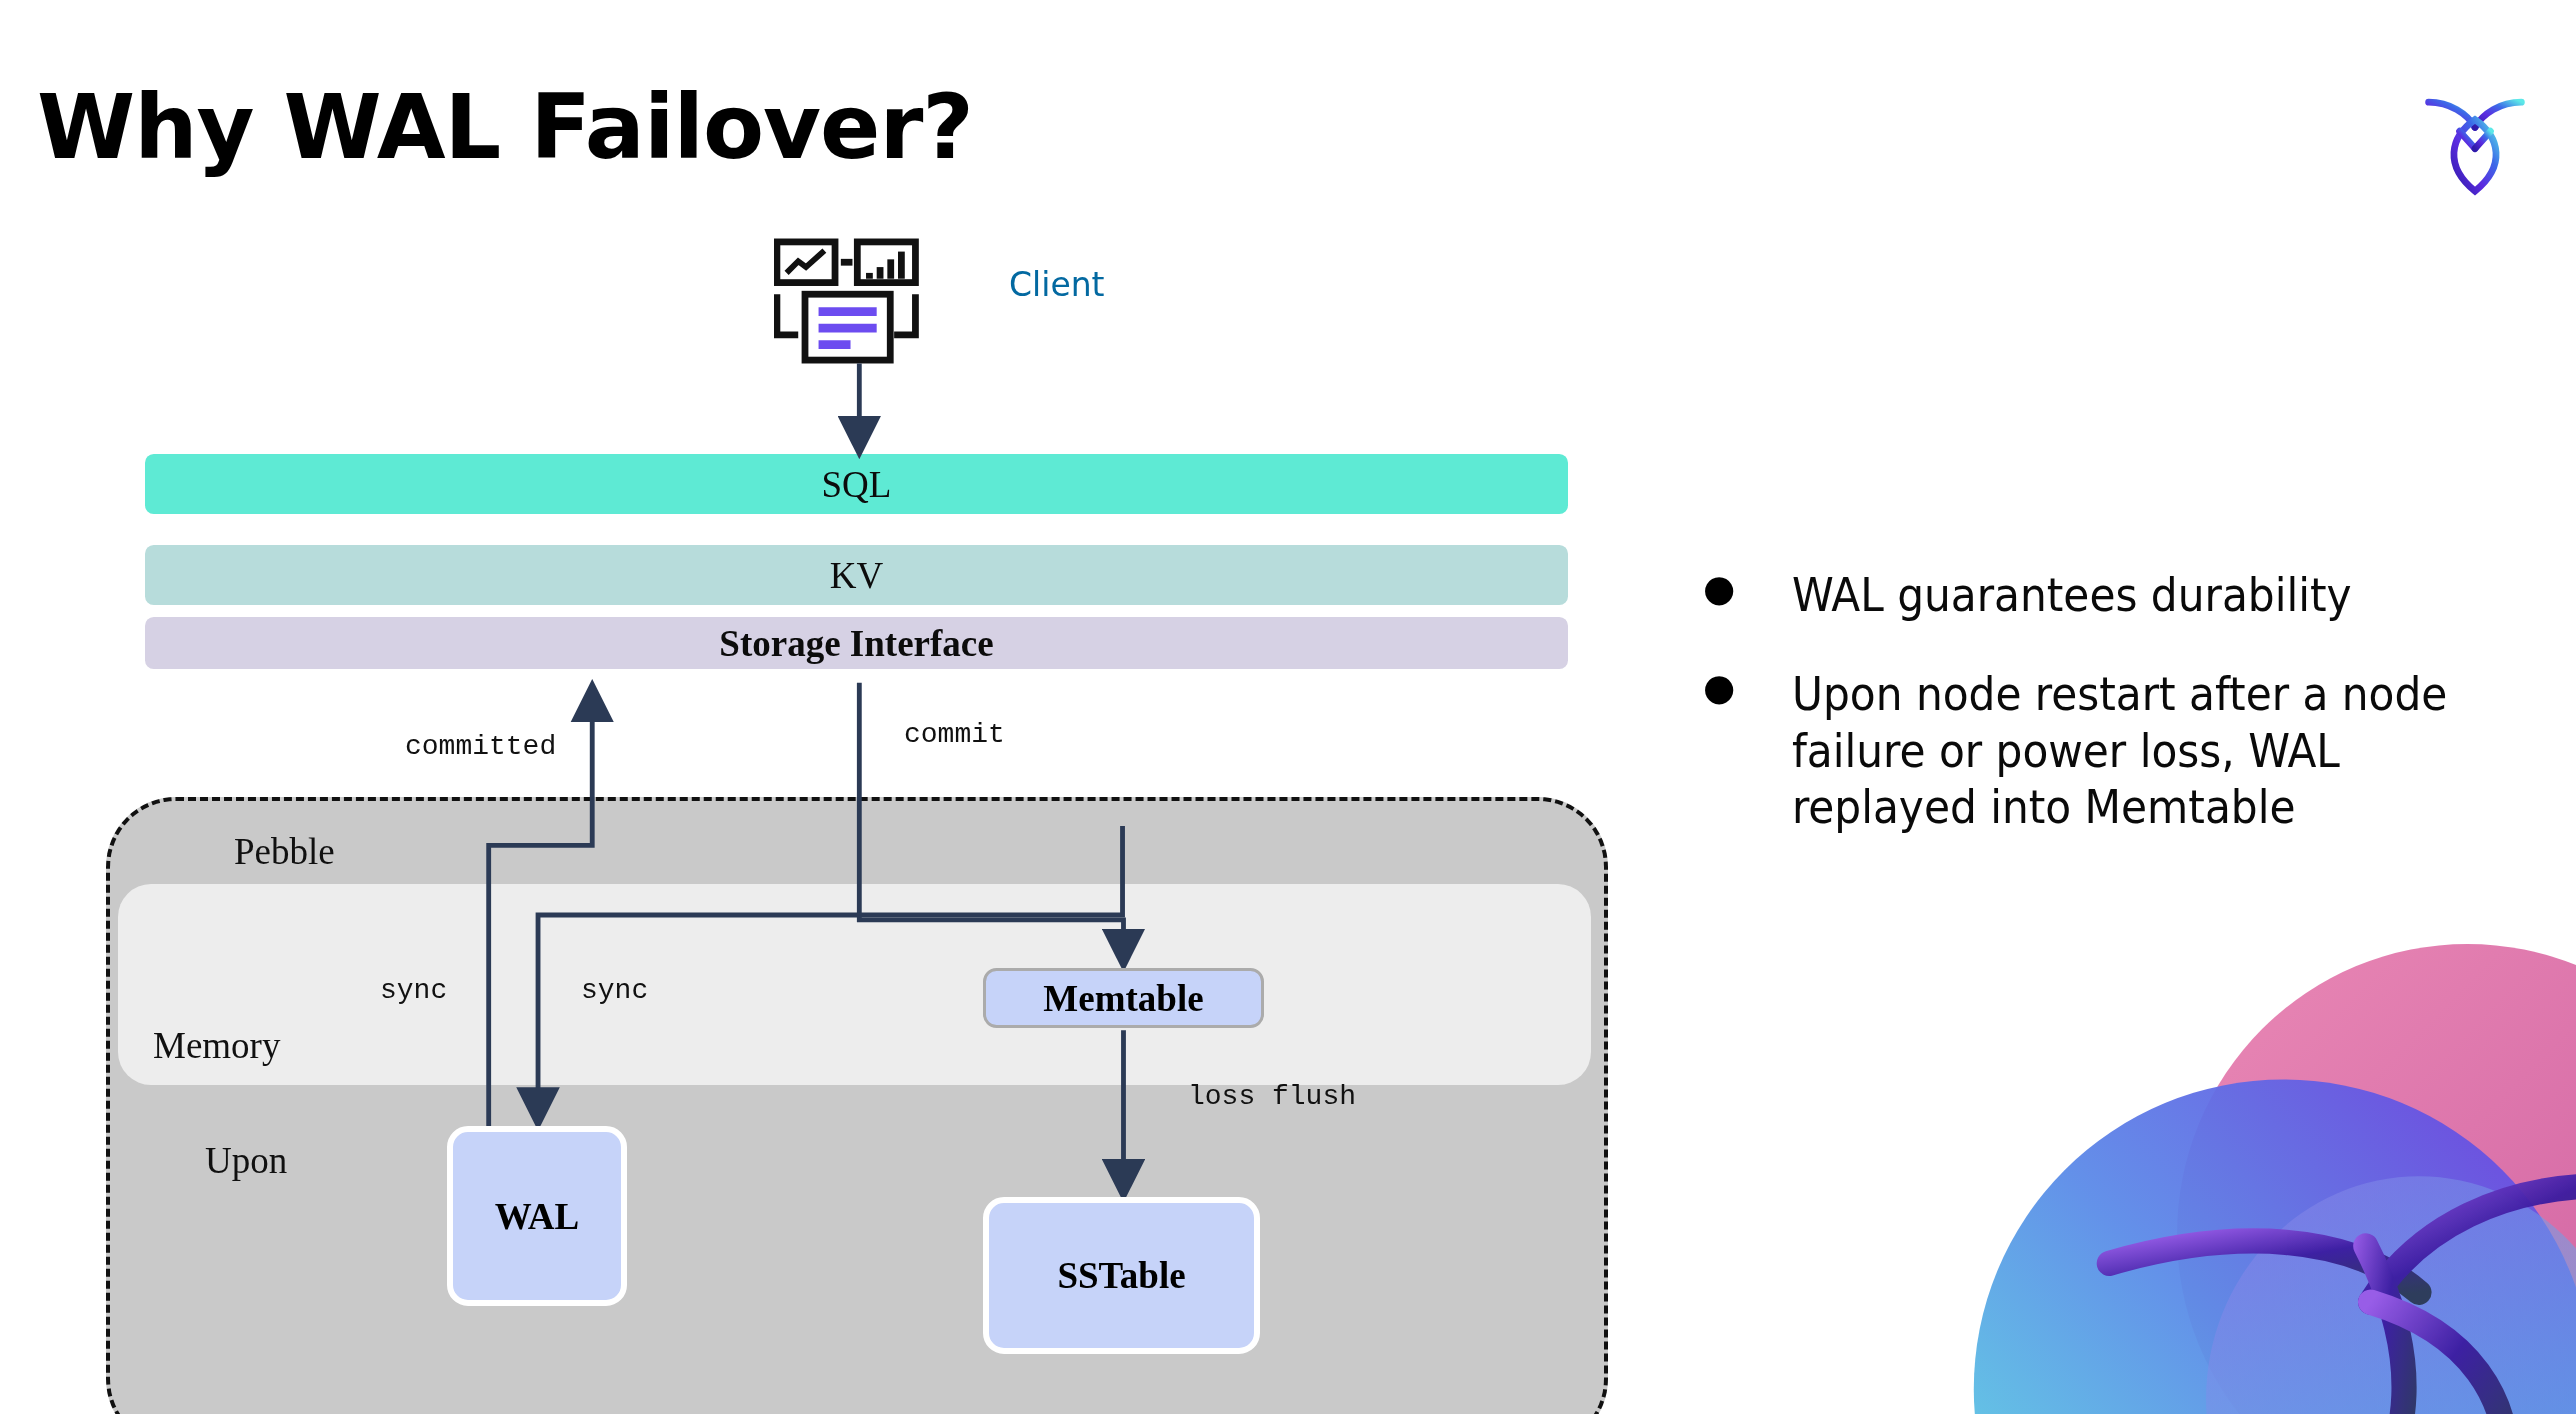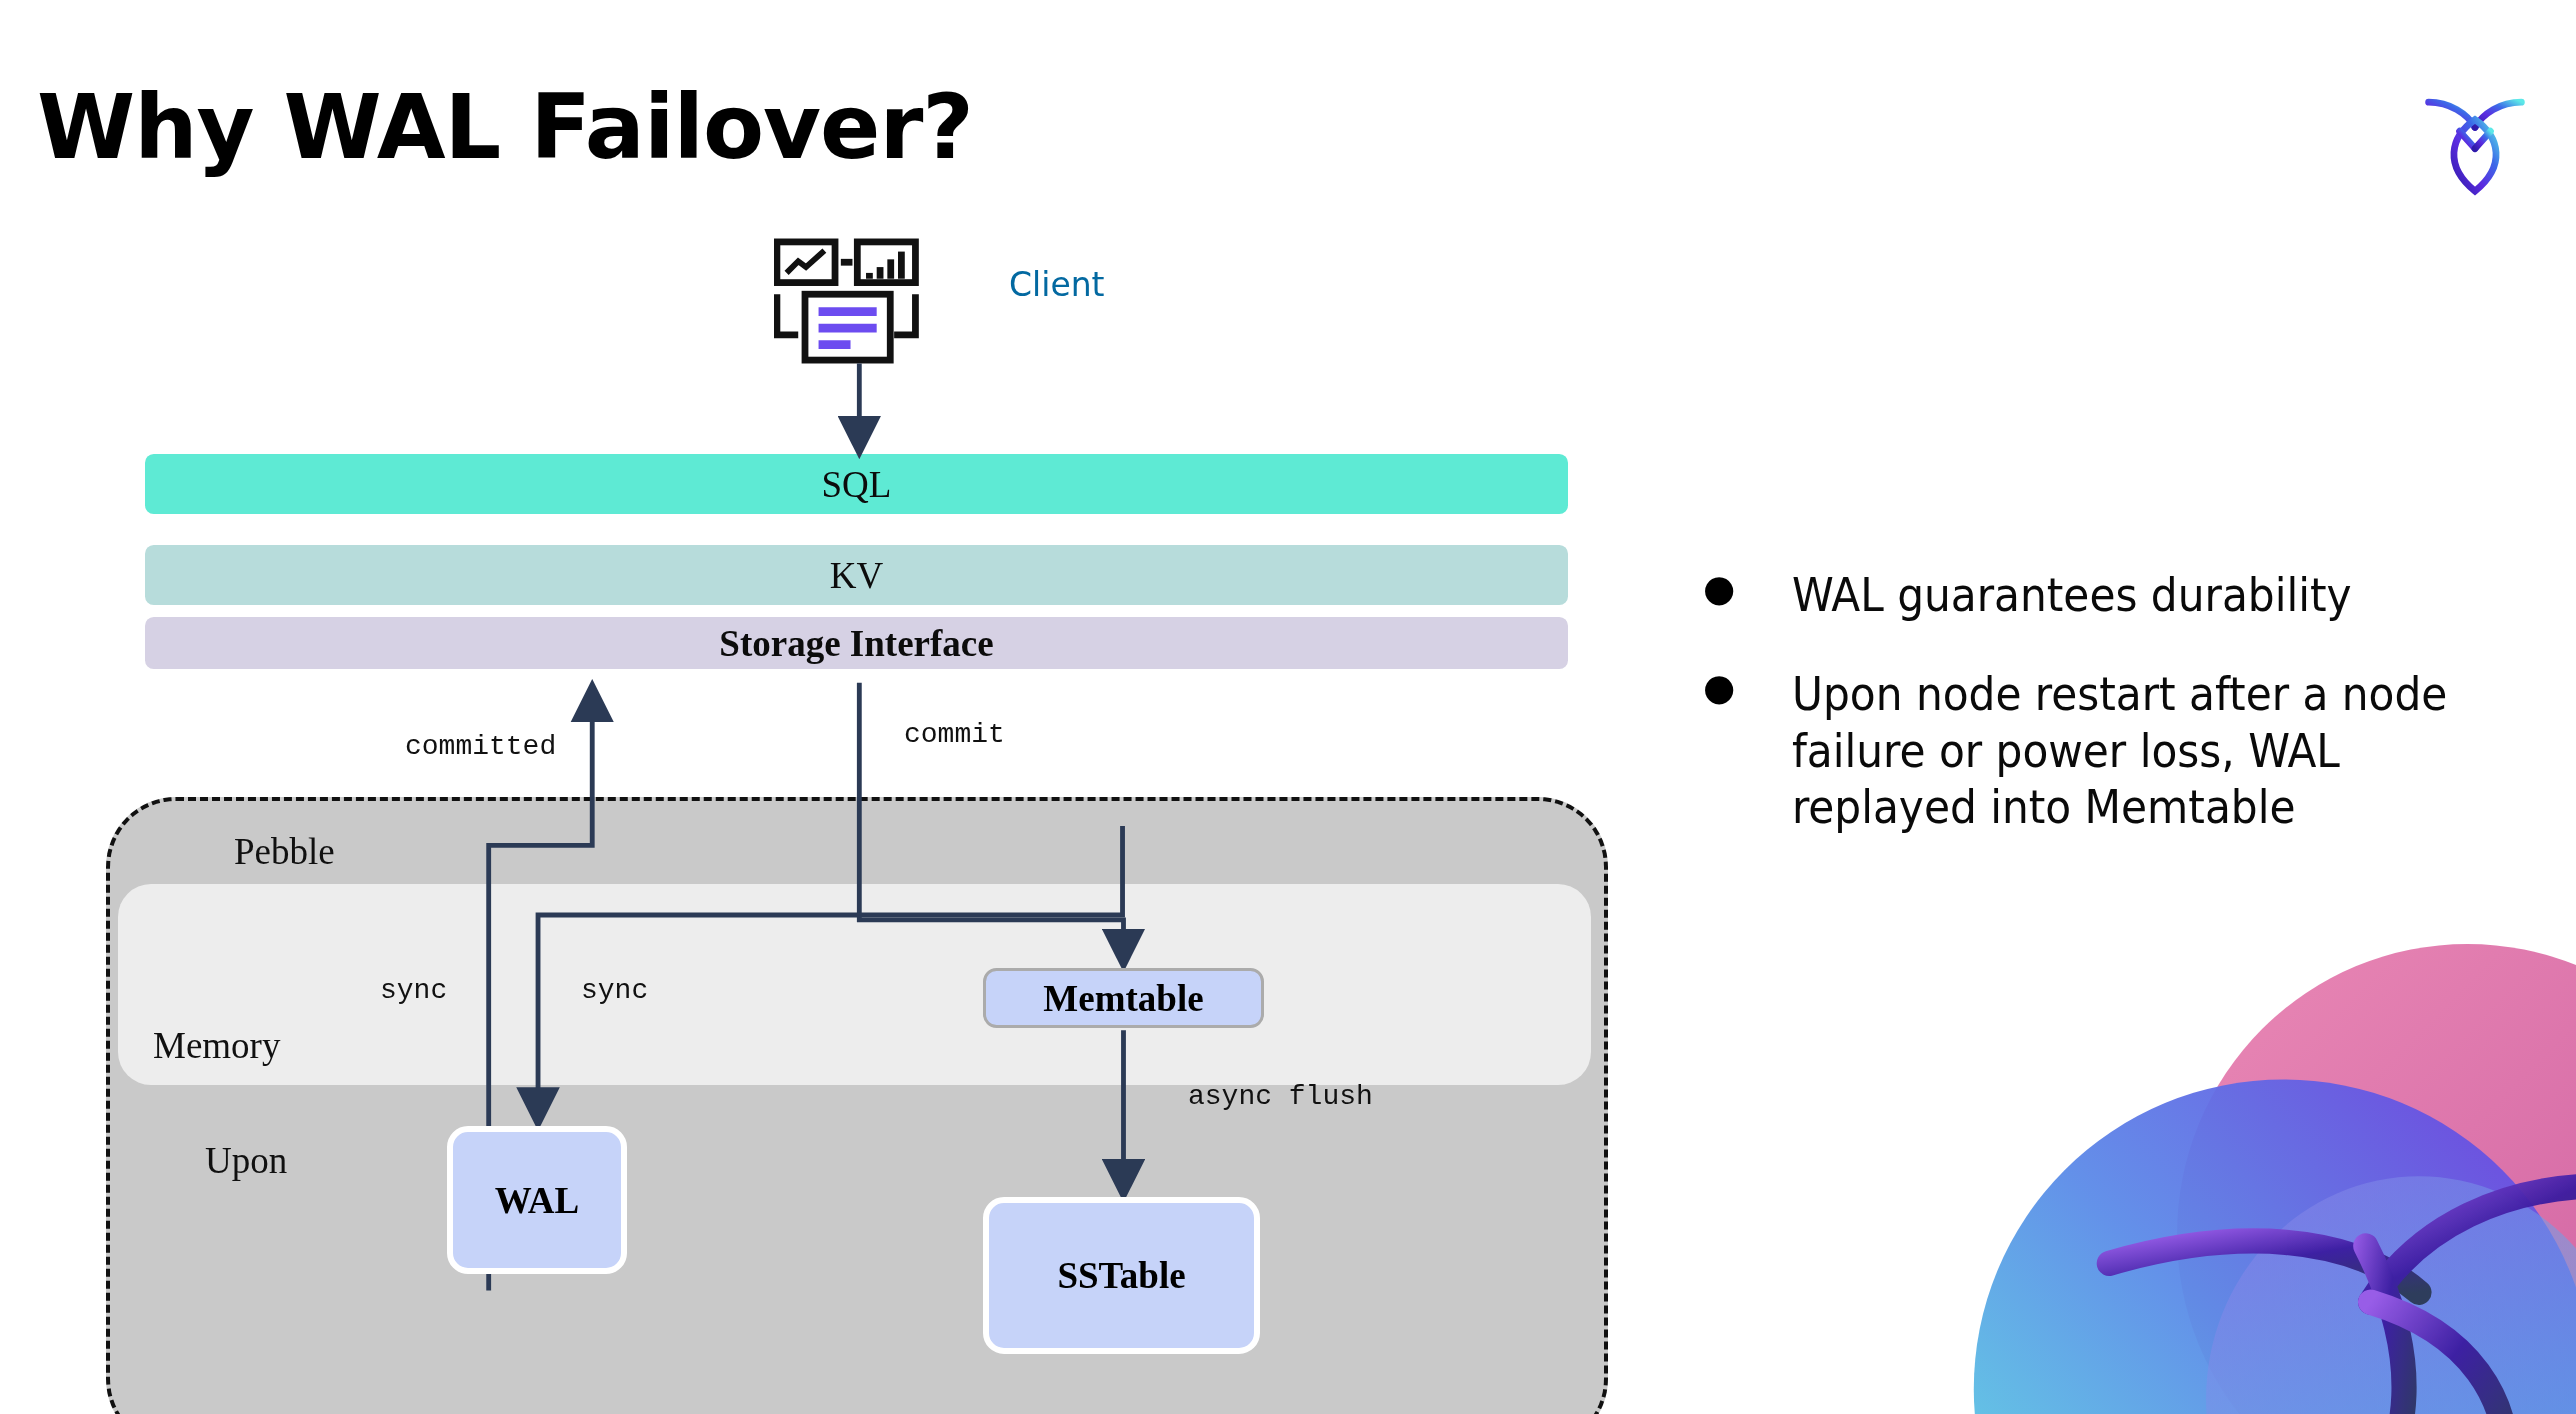--- a/index.html
+++ b/index.html
@@ -66,21 +66,21 @@
   .node{
     position:absolute;display:flex;align-items:center;justify-content:center;
     font-family:"Liberation Serif",serif;font-weight:700;color:#000000;
     background:#C6D3F9;box-sizing:border-box;
   }
   #node-memtable{
     left:983px;top:924px;width:281px;height:60px;border-radius:13.5px;
     border:3.9px solid #ABABAB;font-size:37px;
   }
   #node-wal{
-    left:447px;top:1082px;width:180px;height:148px;border-radius:21px;
+    left:447px;top:1082px;width:180px;height:180px;border-radius:21px;
     border:6.8px solid #ffffff;font-size:37px;
   }
   #node-sstable{
     left:983px;top:1153px;width:277px;height:157px;border-radius:21px;
     border:6.8px solid #ffffff;font-size:37px;
   }
 
   
   .edge-label{
     position:absolute;font-family:Liberation Mono, monospace;font-size:28px;color:#111111;
@@ -235,21 +235,21 @@
       <path d="M1160 808 L1160 900 L556 900 L556 1114"></path>
 
       <path d="M505 1288 L505 828 L612 828 L612 665"></path>
     </g>
   </svg>
 
   <div class="edge-label" id="label-committed">committed</div>
   <div class="edge-label" id="label-commit">commit</div>
   <div class="edge-label" id="label-sync-left">sync</div>
   <div class="edge-label" id="label-sync-right">sync</div>
-  <div class="edge-label" id="label-async-flush">async flush</div>
+  <div class="edge-label" id="label-async-flush">loss flush</div>
 
   <div class="node" id="node-memtable">
     <span>Memtable</span>
   </div>
   <div class="node" id="node-wal">
     <span>WAL</span>
   </div>
   <div class="node" id="node-sstable">
     <span>SSTable</span>
   </div>

